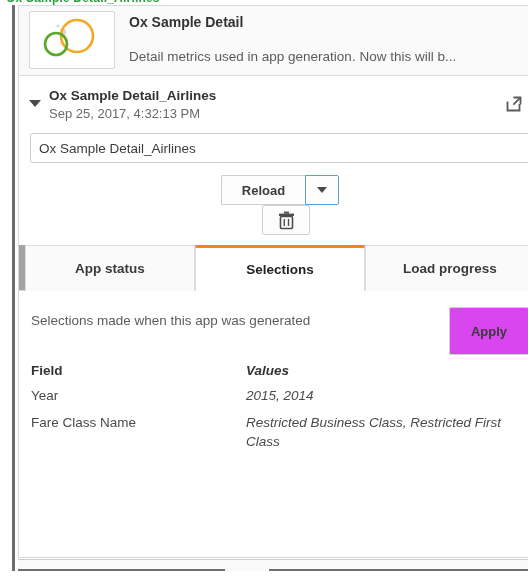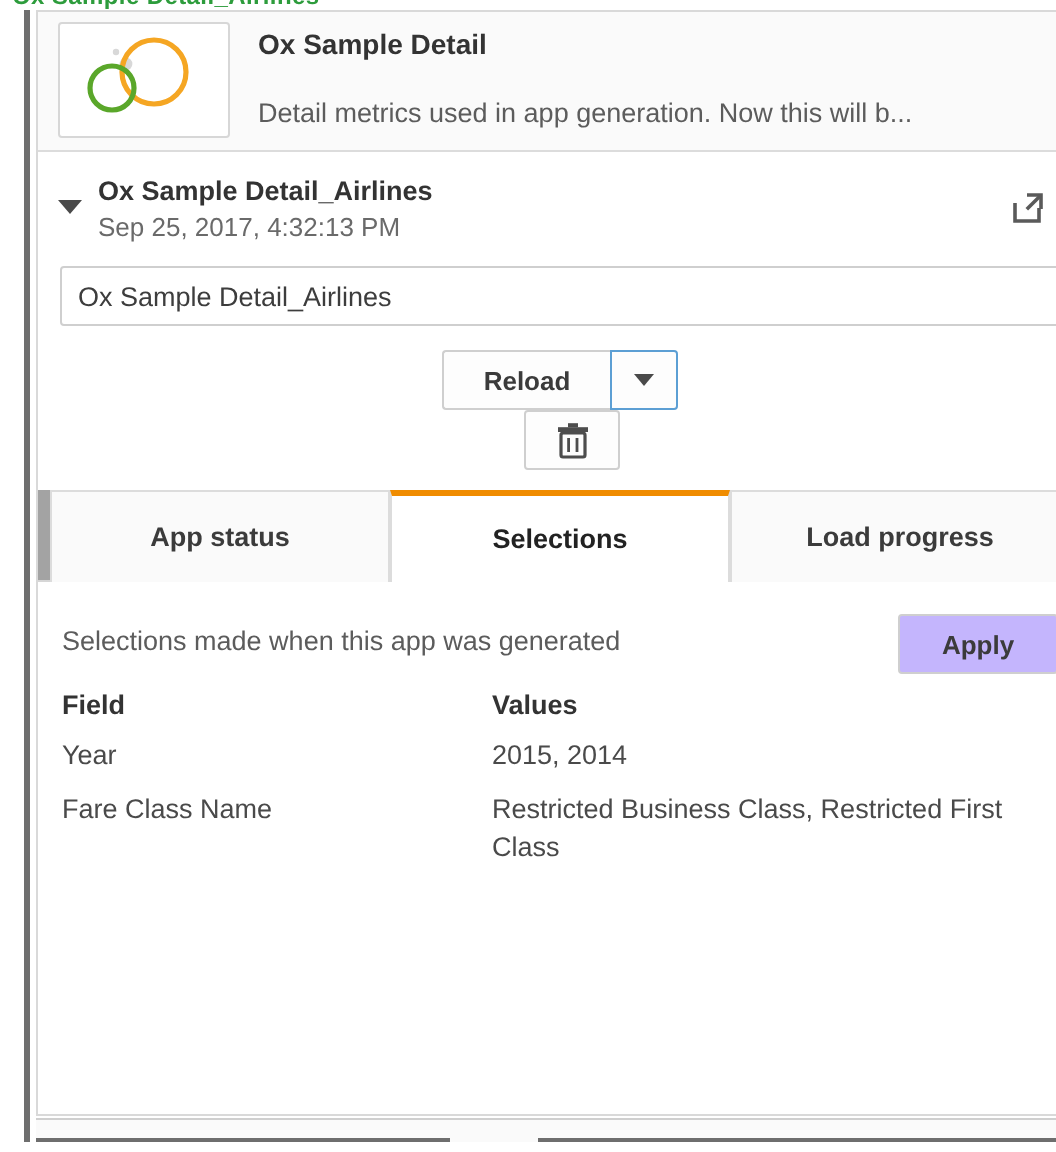--- a/index.html
+++ b/index.html
@@ -281,25 +281,25 @@
     justify-content: space-between;
     padding-top: 16px;
   }
   .content-note {
     font-size: 13.5px;
     color: #5c5c5c;
     line-height: 28px;
   }
   .btn-apply {
     min-width: 80px;
-    height: 30px;
+    height: 48px;
     padding: 0 14px;
     border: 1px solid #cfcfcf;
     border-radius: 2px;
-    background: #c4b5fd;
+    background: #d946ef;
     font-family: "Liberation Sans", sans-serif;
     font-size: 13px;
     font-weight: bold;
     color: #3b3b3b;
     cursor: pointer;
   }
 
   .sel-table {
     width: 100%;
     border-collapse: collapse;
@@ -315,21 +315,21 @@
     vertical-align: top;
   }
   .sel-table td {
     font-size: 13.5px;
     color: #4a4a4a;
     padding: 0 0 8px 0;
     vertical-align: top;
     line-height: 19px;
   }
   .col-field { width: 215px; }
-  .col-values { width: auto; padding-right: 24px; }
+  .col-values { width: auto; padding-right: 24px; font-style: italic; }
 
   
   .footer-strip {
     position: absolute;
     left: 3px;
     top: 554px;
     width: 524px;
     height: 12px;
     background: #fafafa;
     border-top: 1px solid #cfcfcf;

